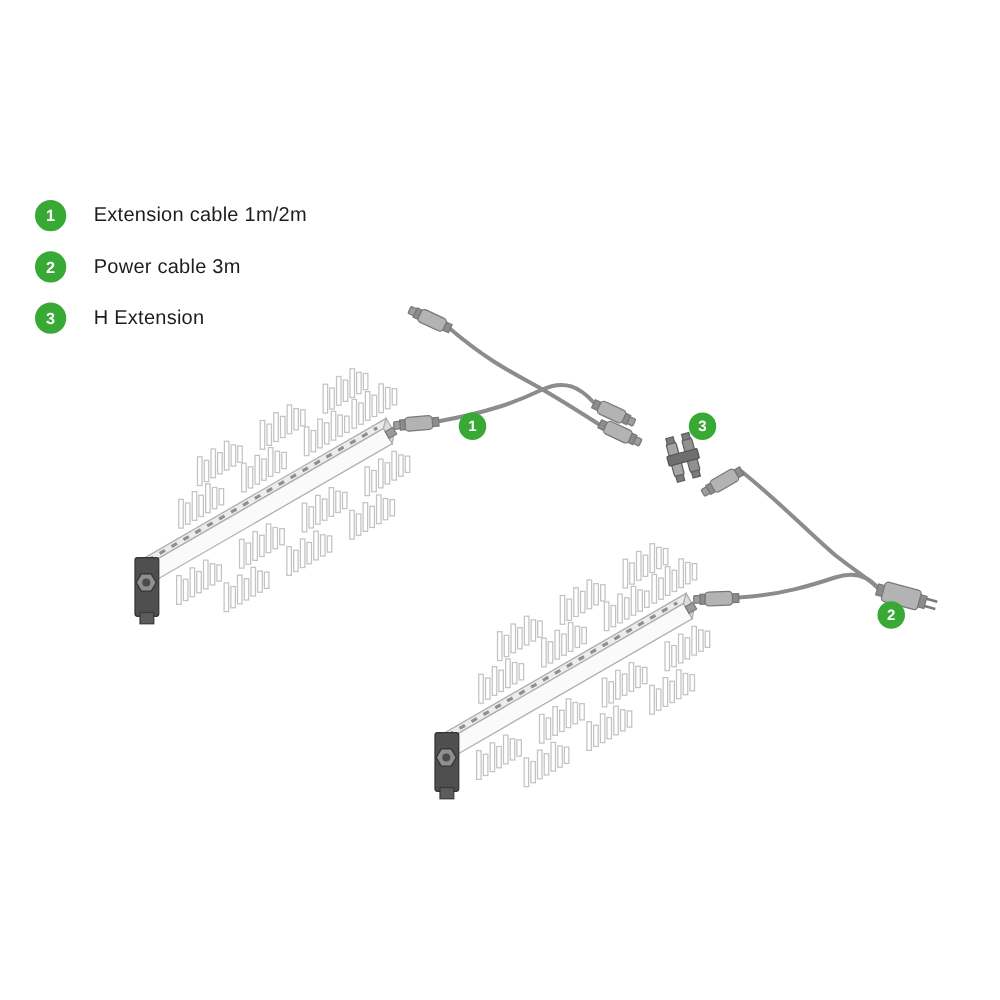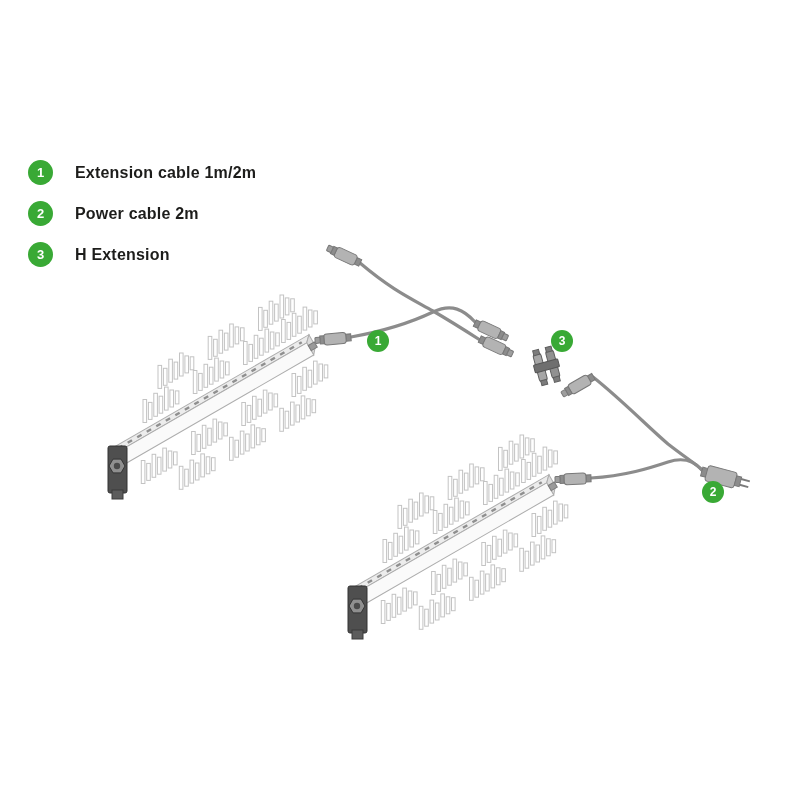--- a/index.html
+++ b/index.html
@@ -15,21 +15,21 @@
   
   .legend { position:absolute; left:28px; top:160px; display:flex; flex-direction:column; gap:16px; }
   .legend-row { display:flex; align-items:center; gap:22px; }
   .badge {
     width:25px; height:25px; border-radius:50%;
     background:#39a935; color:#fff;
     font-weight:bold; font-size:13px;
     display:flex; align-items:center; justify-content:center;
     flex:0 0 auto;
   }
-  .legend-label { font-weight:bold; font-size:16px; color:#1d1d1b; letter-spacing:.2px; }
+  .legend-label { font-weight:normal; font-size:16px; color:#1d1d1b; letter-spacing:.2px; }
 
   
   .diagram-badge {
     position:absolute; width:22px; height:22px; border-radius:50%;
     background:#39a935; color:#fff; font-weight:bold; font-size:12px;
     display:flex; align-items:center; justify-content:center;
   }
   #badge-1 { left:367px; top:330px; }
   #badge-3 { left:551px; top:330px; }
   #badge-2 { left:702px; top:481px; }
@@ -43,21 +43,21 @@
 
 <div class="canvas">
 
   <div class="legend">
     <div class="legend-row">
       <span class="badge">1</span>
       <span class="legend-label">Extension cable 1m/2m</span>
     </div>
     <div class="legend-row">
       <span class="badge">2</span>
-      <span class="legend-label">Power cable 2m</span>
+      <span class="legend-label">Power cable 3m</span>
     </div>
     <div class="legend-row">
       <span class="badge">3</span>
       <span class="legend-label">H Extension</span>
     </div>
   </div>
 
   <svg class="diagram" width="800" height="800" viewBox="0 0 800 800" xmlns="http://www.w3.org/2000/svg">
 
     <defs>

